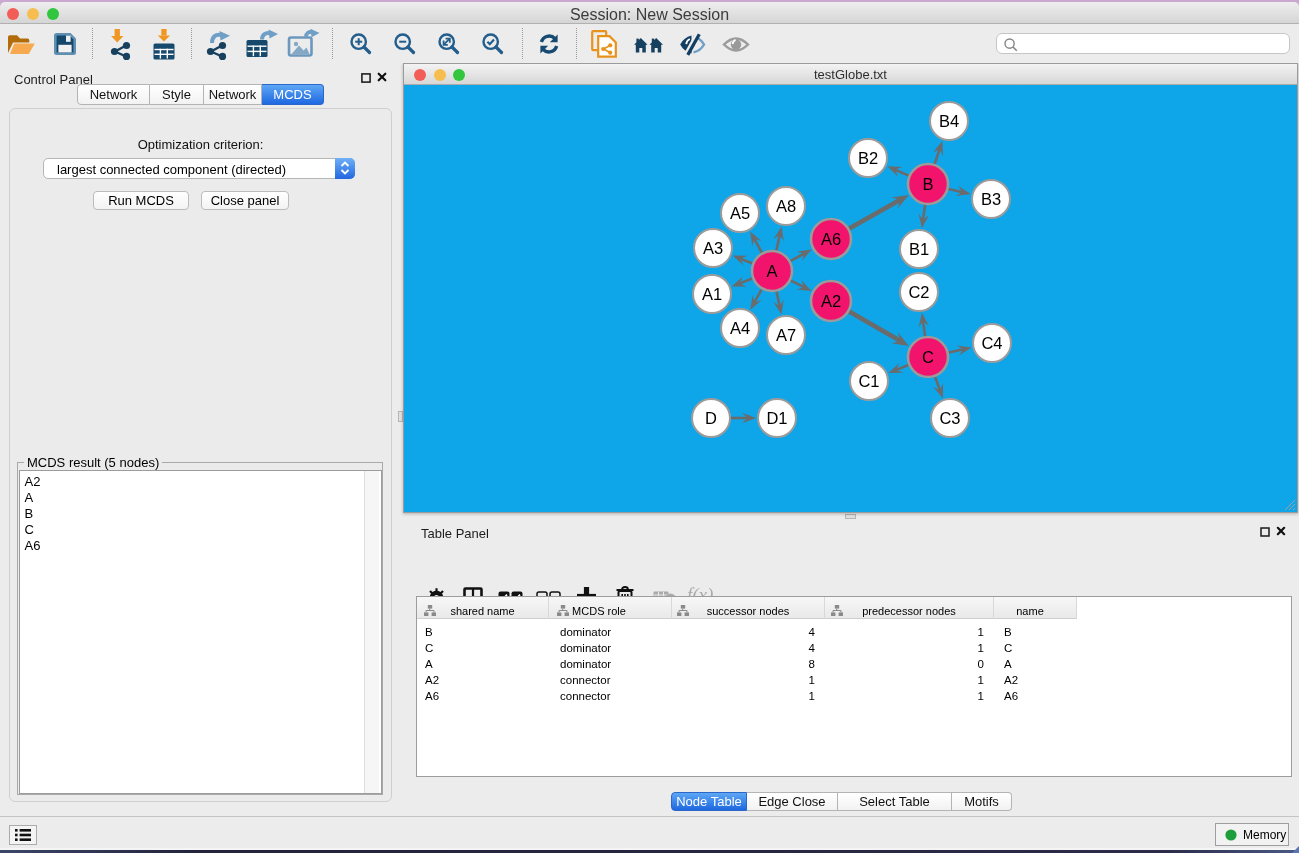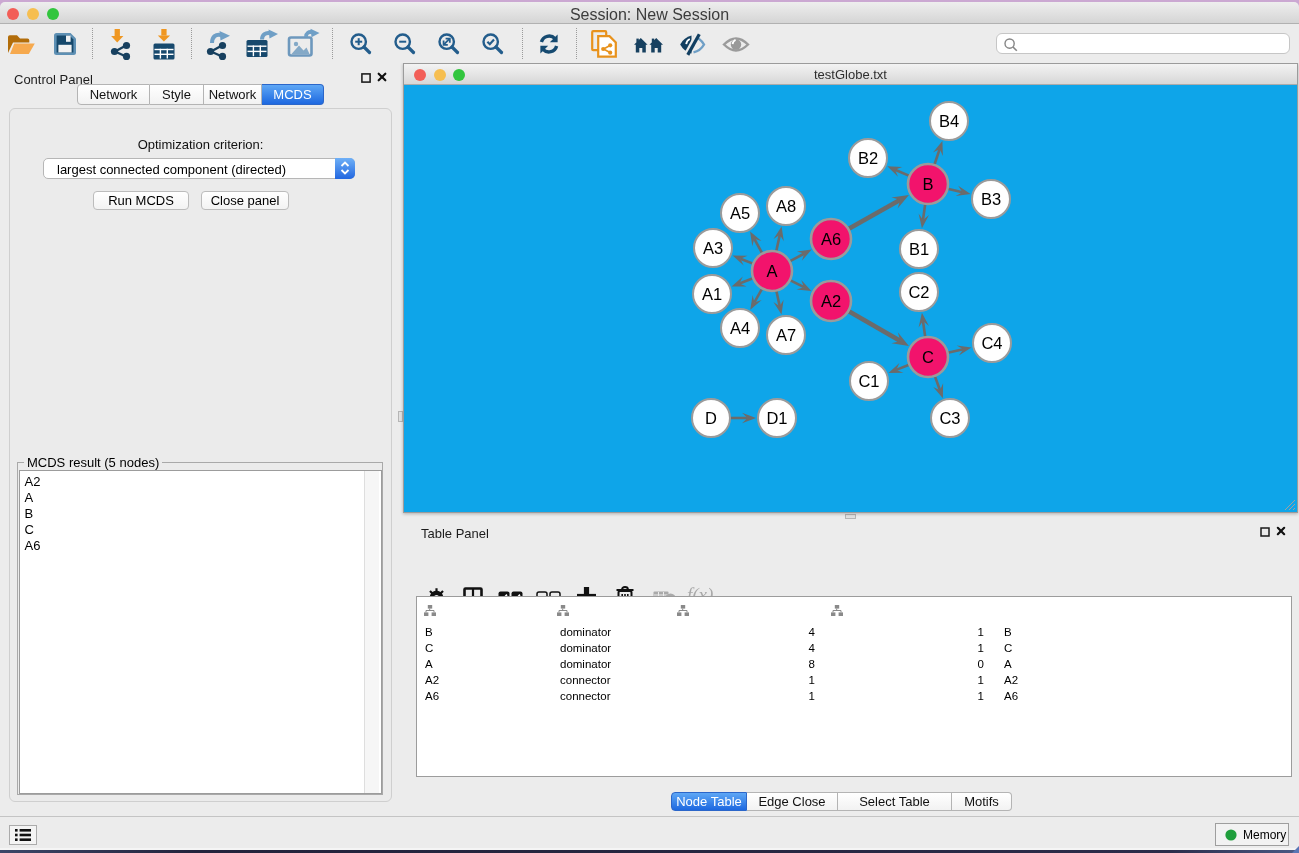--- a/index.html
+++ b/index.html
@@ -460,20 +460,27 @@
       </g>
   <circle cx="17.5" cy="8" r="5.5" fill="#aaa"></circle>
       <g stroke="#ececec" stroke-width="1.6">
         <line x1="15.3" y1="5.8" x2="19.7" y2="10.2"></line>
         <line x1="19.7" y1="5.8" x2="15.3" y2="10.2"></line>
       </g>
     </svg>
  <div style="position:absolute;left:270px;top:6px;font-family:'Liberation Serif',serif;font-style:italic;font-size:19px;color:#a9a9a9">f(x)</div>
 </div>
 <div class="abs" id="tablebox">
+ <div id="thead">
+  <div class="hcell" style="left:0;width:132px">shared name</div>
+  <div class="hcell" style="left:132px;width:123px;padding-right:22px">MCDS role</div>
+  <div class="hcell" style="left:255px;width:153px">successor nodes</div>
+  <div class="hcell" style="left:408px;width:169px">predecessor nodes</div>
+  <div class="hcell" style="left:577px;width:83px;padding-right:10px">name</div>
+ </div>
  <svg class="hico" style="left:7px" viewBox="0 0 12 11">
       <use href="#org"></use>
     </svg>
  <svg class="hico" style="left:140px" viewBox="0 0 12 11">
       <use href="#org"></use>
     </svg>
  <svg class="hico" style="left:260px" viewBox="0 0 12 11">
       <use href="#org"></use>
     </svg>
  <svg class="hico" style="left:414px" viewBox="0 0 12 11">

